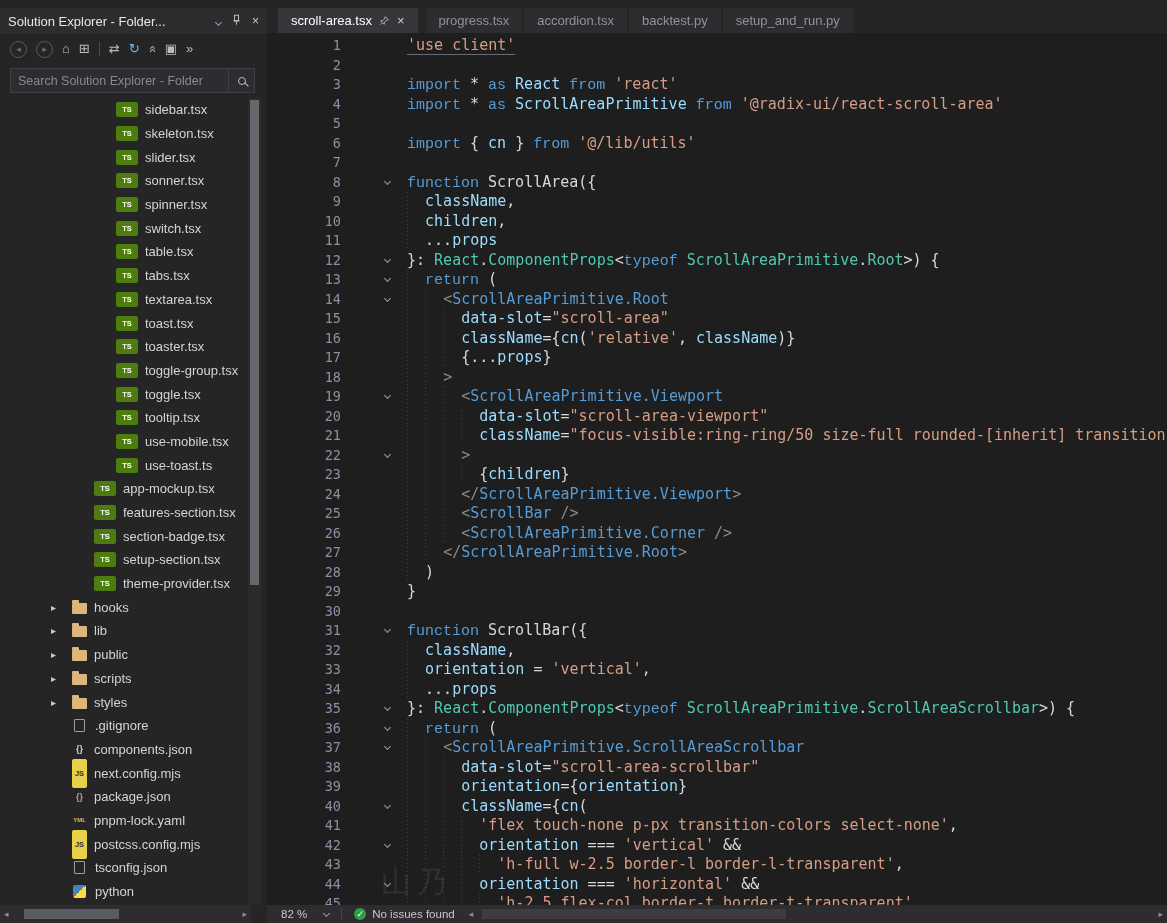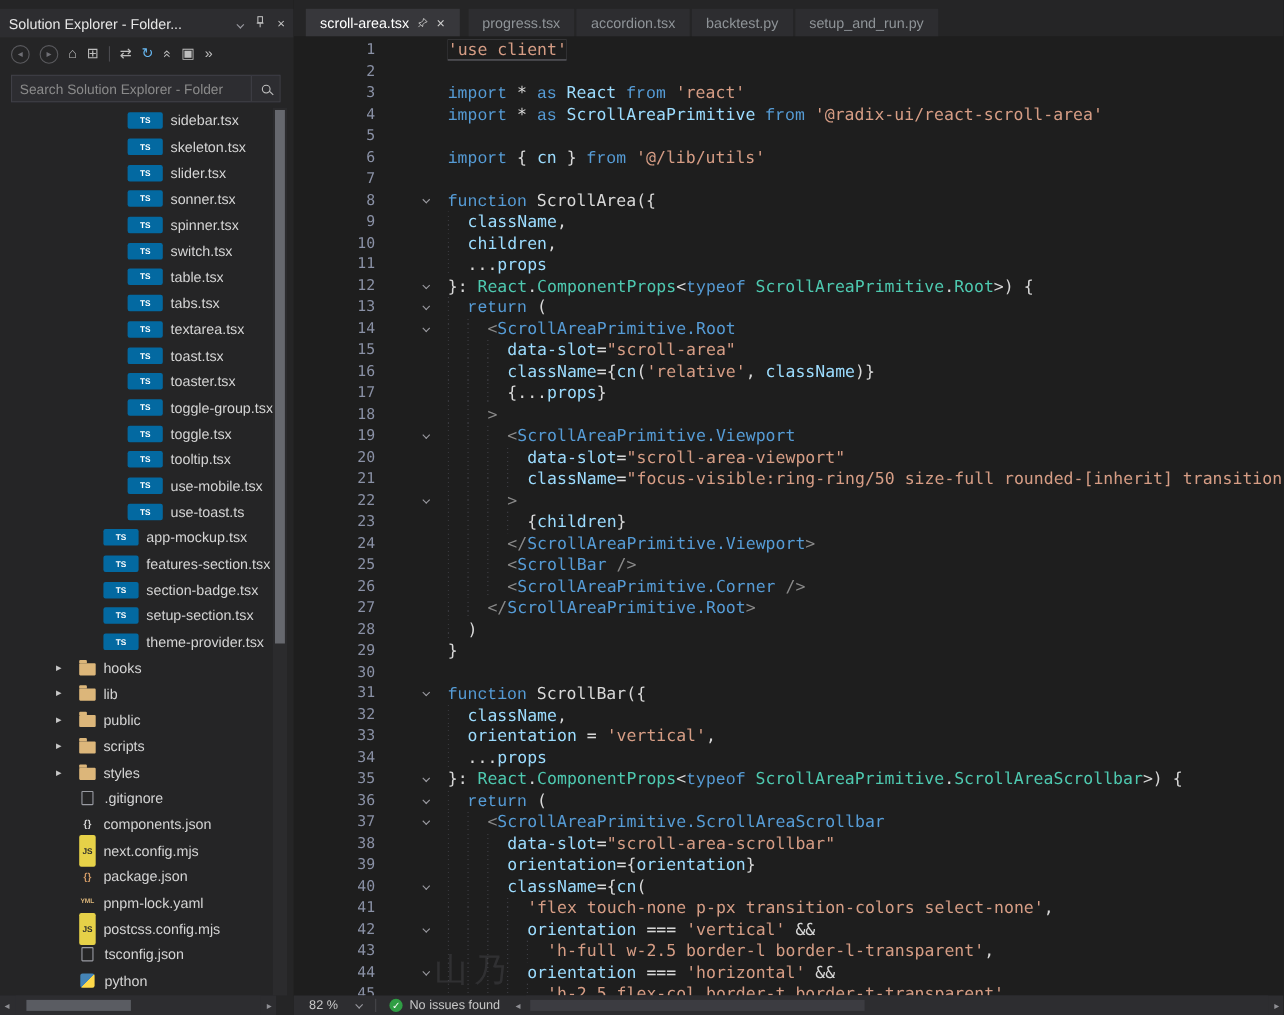--- a/index.html
+++ b/index.html
@@ -35,21 +35,21 @@
   .mag::after { content:''; position:absolute; width:5px; height:1.4px; background:#bfbfbf;
                 transform:rotate(45deg); right:-4px; bottom:-2px; }
 
   .tree { position:absolute; left:0; right:14px; top:98px; bottom:18px; overflow:hidden; }
   .tree-row { display:flex; align-items:center; height:23.7px; color:#d4d4d4; font-size:13px;
               white-space:nowrap; cursor:default; }
   .twisty { width:26px; flex:none; padding-left:5px; color:#c8c8c8; font-size:10px; }
   .tlabel { overflow:hidden; white-space:nowrap; }
   .ficon { flex:none; margin-right:7px; display:inline-flex; align-items:center; justify-content:center;
            font-weight:bold; }
-  .ficon.ts  { width:32px; height:15px; border-radius:2px; background:#0369a1; color:#fff; font-size:7.5px; }
+  .ficon.ts  { width:22px; height:15px; border-radius:2px; background:#4d7c0f; color:#fff; font-size:7.5px; }
   .ficon.js  { width:15px; height:29px; border-radius:2px; background:#e6d148; color:#2b2b2b; font-size:7.5px; }
   .ficon.yml { width:15px; height:15px; color:#dcb67a; font-size:6px; letter-spacing:0; }
   .ficon.json{ width:15px; height:15px; color:#d4d4d4; font-size:9px; }
   .ficon.pkg { width:15px; height:15px; color:#d19a66; font-size:9px; }
   .ficon.py  { width:13px; height:13px; border-radius:2px; margin:1px 9px 1px 1px;
                background:linear-gradient(135deg,#4584b6 0 50%,#ffd94a 50% 100%); }
   .ficon.file{ width:11px; height:13px; border:1px solid #9a9ca3; border-radius:1px; margin:0 10px 0 2px; }
   .ficon.folder { width:15px; height:11px; background:#dcb67a; border-radius:1px; position:relative; margin-top:2px; }
   .ficon.folder::before { content:''; position:absolute; top:-3px; left:0; width:7px; height:3px;
                           background:#dcb67a; border-radius:1px 1px 0 0; }
@@ -87,21 +87,21 @@
   .tk-kw  { color:#569cd6;font-family:Liberation Mono, monospace; }
   .tk-str { color:#d69d85; }
   .tk-typ { color:#4ec9b0; }
   .tk-id  { color:#9cdcfe; }
   .tk-pl  { color:#d8d8d8; }
   .tk-tag { color:#569cd6; }
   .tk-br  { color:#8a8a8a; }
   .tk-attr{ color:#9cdcfe; }
   .selbox { outline:1px solid #6a6a72; }
 
-  .watermark { position:absolute; left:128px; top:862px; font-size:30px; letter-spacing:6px;
+  .watermark { position:absolute; left:114px; top:862px; font-size:30px; letter-spacing:6px;
                color:rgba(180,185,200,0.12); pointer-events:none; }
 
   .status { position:absolute; left:0; right:0; bottom:0; height:18px; background:#2d2d30;
             display:flex; align-items:center; font-size:11.5px; color:#c8c8c8; }
   .zoom { display:flex; align-items:center; gap:17px; margin-left:14px; }
   .zoom .chev { margin-top:-2px; }
   .sep-v { width:1px; height:12px; background:#45454a; margin:0 12px; }
   .health { display:flex; align-items:center; gap:6px; margin-right:10px; }
   .hdot { width:12px; height:12px; border-radius:50%; background:#2f9e44; color:#fff;
           font-size:9px; line-height:12px; text-align:center; }

